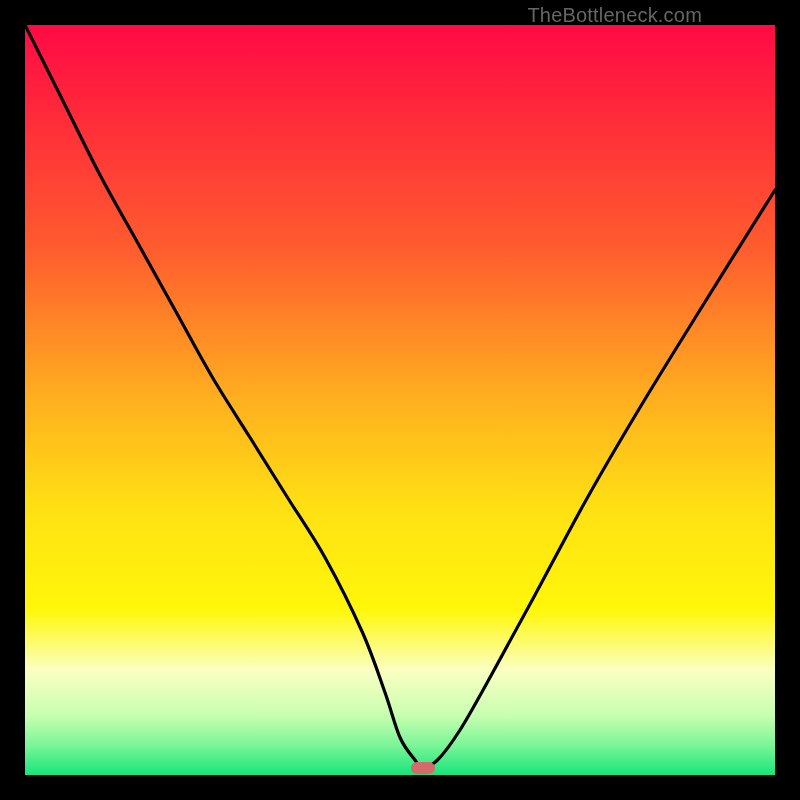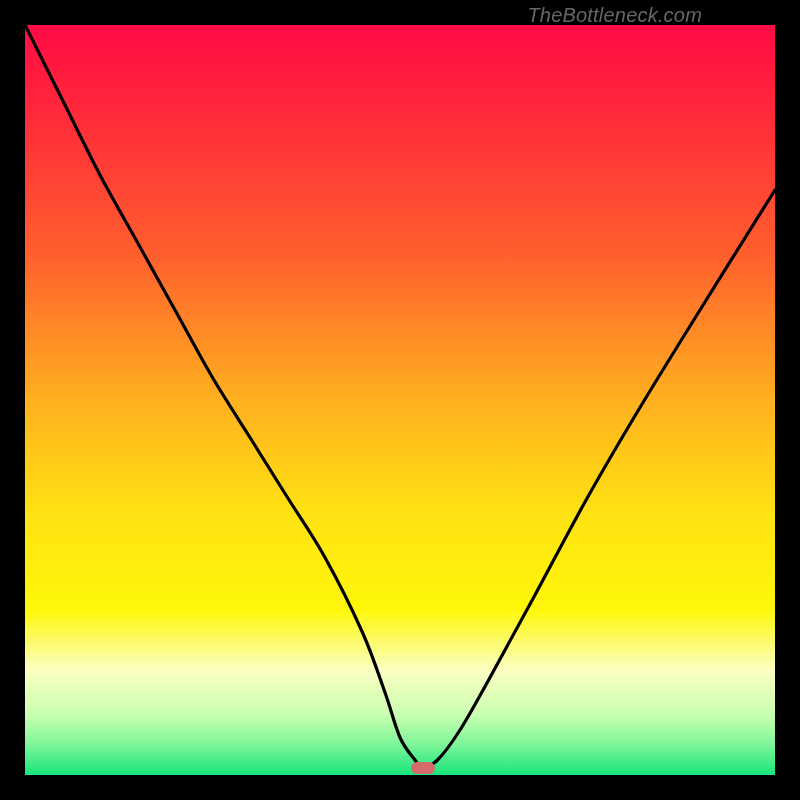--- a/index.html
+++ b/index.html
@@ -9,21 +9,20 @@
     height: 800px;
     background: #000;
     overflow: hidden;
     font-family: Arial, Helvetica, sans-serif;
   }
   .stage {
     position: relative;
     width: 712px;
     height: 800px;
     background: #000;
-    font-style: italic;
   }
   .plot-area {
     position: absolute;
     left: 25px;
     top: 25px;
     width: 750px;
     height: 750px;
   }
   .attribution {
     position: absolute;

